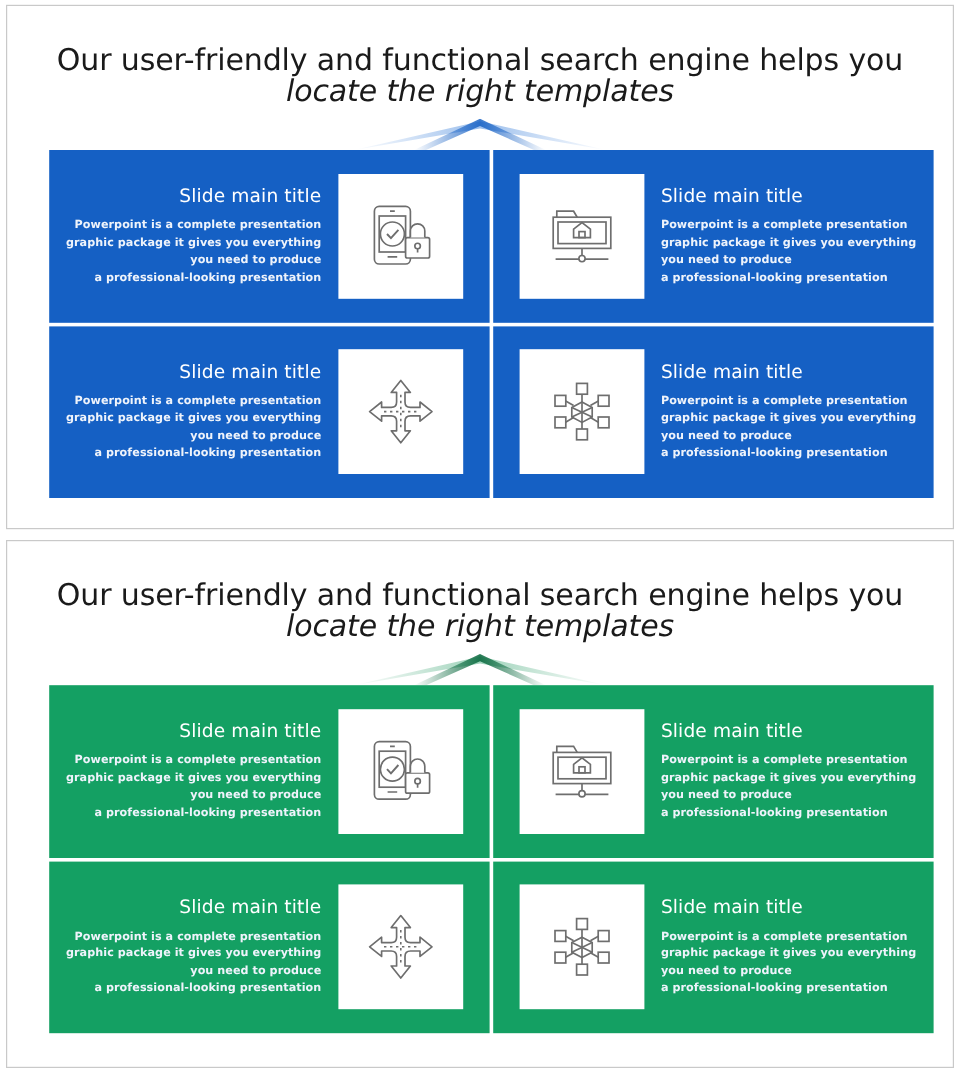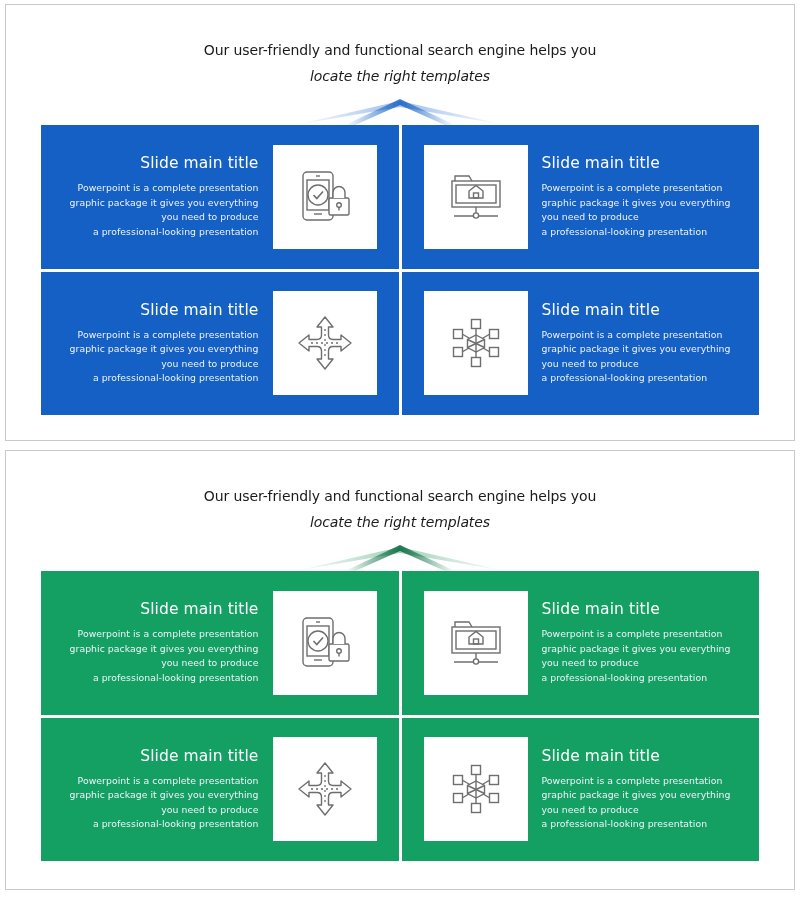--- a/index.html
+++ b/index.html
@@ -29,21 +29,21 @@
     overflow: hidden;
   }
 
   .panel-blue { height: 437px; }
   .panel-green { height: 440px; margin-top: 9px; }
 
   
   .heading {
     text-align: center;
     color: #1a1a1a;
-    font-size: 14px;
+    font-size: 25px;
     line-height: 26px;
     font-weight: 400;
     letter-spacing: -0.1px;
     padding-top: 32px;
     font-family: "DejaVu Sans", "Liberation Sans", sans-serif;
   }
   .heading .l2 { display: block; font-style: italic; }
 
   
   .chevron-wrap {
@@ -96,21 +96,21 @@
     font-weight: 400;
     letter-spacing: 0.1px;
     margin-bottom: 9px;
     white-space: nowrap;
   }
 
   .card-body {
     color: #eef3fb;
     font-size: 9.3px;
     line-height: 14.6px;
-    font-weight: 400;
+    font-weight: 700;
     letter-spacing: 0.05px;
   }
   .card-body span { display: block; white-space: nowrap; }
 
   
   .icon-tile {
     flex: 0 0 auto;
     width: 104px;
     height: 104px;
     background: #ffffff;

